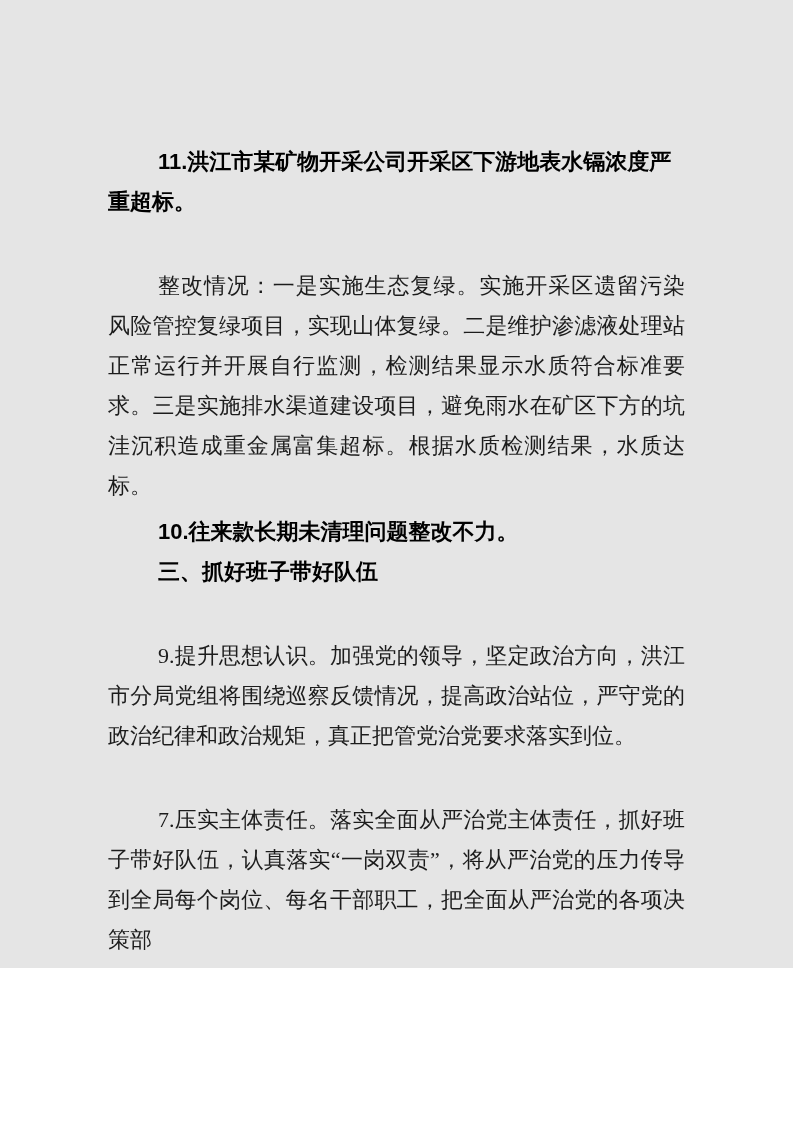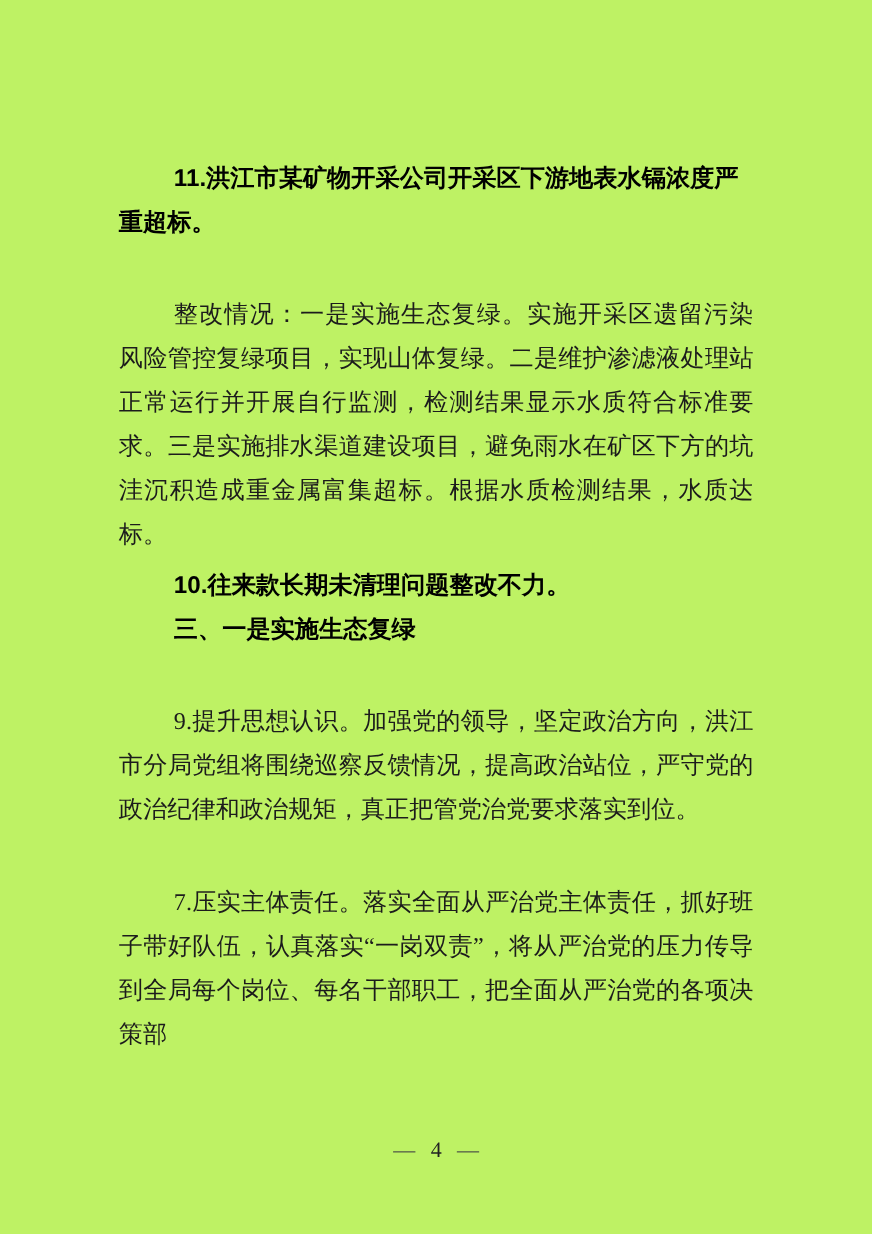--- a/index.html
+++ b/index.html
@@ -3,22 +3,22 @@
 <meta charset="utf-8">
 <style>
   html, body {
     margin: 0;
     padding: 0;
     background: #ffffff;
   }
   .page {
     position: relative;
     width: 793px;
-    height: 1122px;
-    background: #bef264;
+    height: 968px;
+    background: #e5e5e5;
     overflow: hidden;
     font-family: "Liberation Serif", serif;
     color: #1c1c1c;
   }
   .content {
     position: absolute;
     left: 108px;
     top: 142px;
     width: 577px;
   }
@@ -68,21 +68,21 @@
   }
 </style>
 </head>
 <body>
 
 <div class="page">
   <div class="content">
     <p class="para heading">11.洪江市某矿物开采公司开采区下游地表水镉浓度严重超标。</p>
     <p class="para body">整改情况：一是实施生态复绿。实施开采区遗留污染风险管控复绿项目，实现山体复绿。二是维护渗滤液处理站正常运行并开展自行监测，检测结果显示水质符合标准要求。三是实施排水渠道建设项目，避免雨水在矿区下方的坑洼沉积造成重金属富集超标。根据水质检测结果，水质达标。</p>
     <p class="para heading m6">10.往来款长期未清理问题整改不力。</p>
-    <p class="para heading">三、一是实施生态复绿</p>
+    <p class="para heading">三、抓好班子带好队伍</p>
     <p class="para body m4">9.提升思想认识。加强党的领导，坚定政治方向，洪江市分局党组将围绕巡察反馈情况，提高政治站位，严守党的政治纪律和政治规矩，真正把管党治党要求落实到位。</p>
     <p class="para body m8">7.压实主体责任。落实全面从严治党主体责任，抓好班子带好队伍，认真落实“一岗双责”，将从严治党的压力传导到全局每个岗位、每名干部职工，把全面从严治党的各项决策部</p>
   </div>
 
   <div class="footer">
     <span class="dash">—</span><span class="num">4</span><span class="dash">—</span>
   </div>
 </div>
 
 </body></html>

